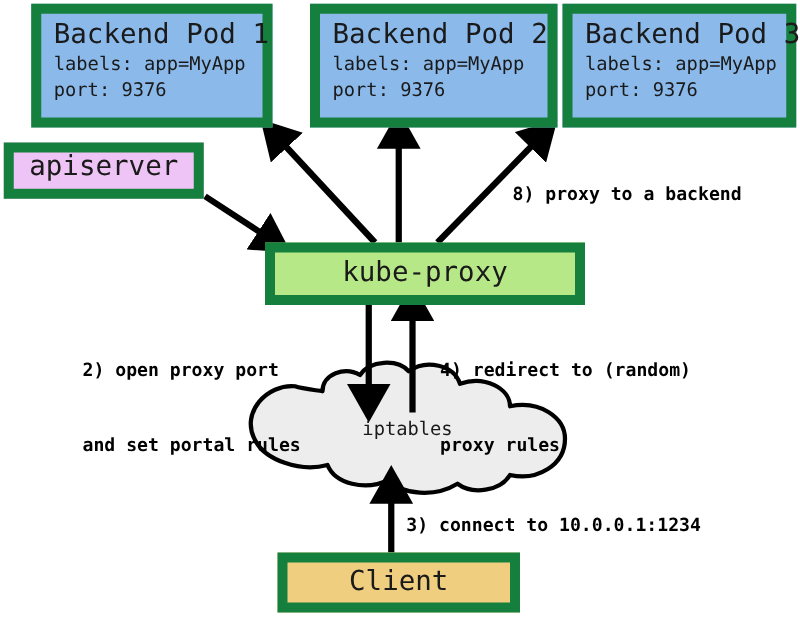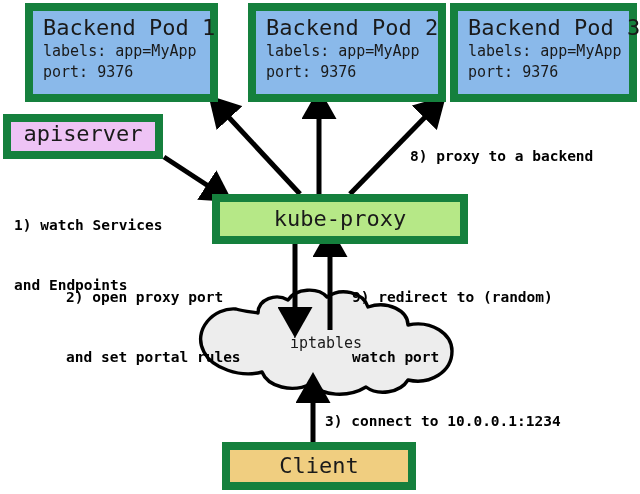--- a/index.html
+++ b/index.html
@@ -154,32 +154,28 @@
   <div class="node" id="kubeproxy">
     <span class="lbl">kube-proxy</span>
   </div>
 
   <div class="node" id="client">
     <span class="lbl">Client</span>
   </div>
 
   <div id="cloud-label">iptables</div>
 
-  <div class="step" id="step1">
-    <div>1) watch Services</div>
-    <div>and Endpoints</div>
-  </div>
 
   <div class="step" id="step2">
     <div>2) open proxy port</div>
     <div>and set portal rules</div>
   </div>
 
   <div class="step" id="step3">3) connect to 10.0.0.1:1234</div>
 
   <div class="step" id="step4">
-    <div>9) redirect to (random)</div>
-    <div>watch port</div>
+    <div>4) redirect to (random)</div>
+    <div>proxy rules</div>
   </div>
 
   <div class="step" id="step5">8) proxy to a backend</div>
 
 </div>
 
 </body></html>

